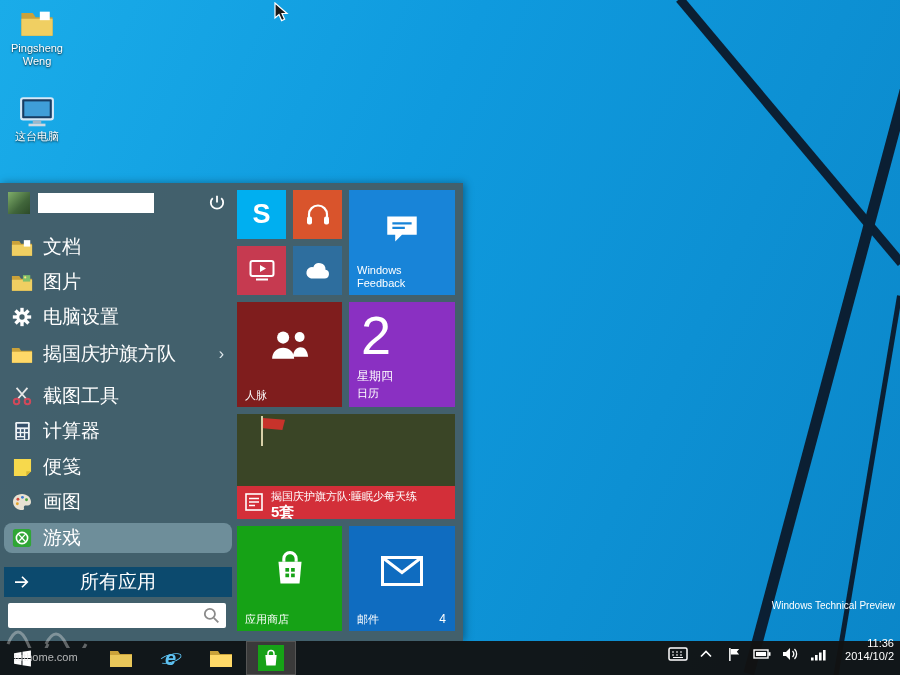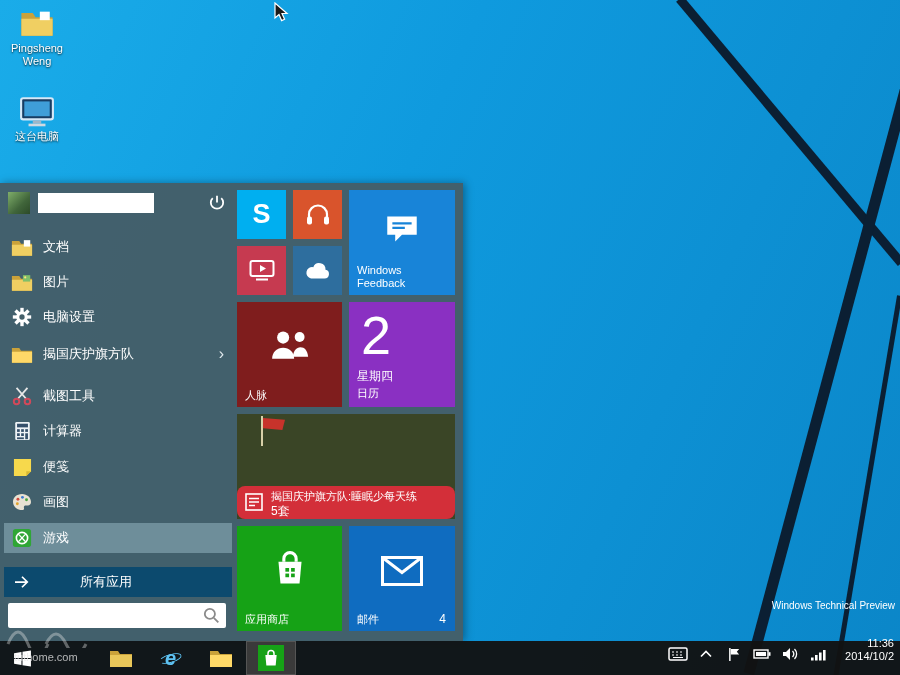--- a/index.html
+++ b/index.html
@@ -36,23 +36,23 @@
                 box-shadow:2px 0 8px rgba(0,0,0,.35); }
   #sm-header { position:absolute; left:8px; top:9px; width:220px; height:24px; }
   #sm-avatar { position:absolute; left:0; top:0; width:22px; height:22px;
                background:linear-gradient(135deg,#7fae6a,#40653a 60%,#2c4a28); }
   #sm-username { position:absolute; left:30px; top:1px; width:116px; height:20px; background:#fff; }
   #sm-power { position:absolute; left:200px; top:2px; width:20px; height:20px; }
 
   .mi { position:absolute; left:4px; width:228px; height:30px; display:flex;
         align-items:center; gap:9px; padding-left:6px; cursor:default; }
   .mi .ic { width:24px; height:24px; display:flex; align-items:center; justify-content:center; flex:none; }
-  .mi .lbl { color:#fff; font-size:13px; white-space:nowrap; }
+  .mi .lbl { color:#fff; font-size:19px; white-space:nowrap; }
   .mi .chev { margin-left:auto; margin-right:8px; color:#dfe8ec; font-size:16px; line-height:1; }
-  .mi.sel { background:#6e8e9a; }
+  .mi.sel { background:#6e8e9a;border-radius:8px; }
   .mi.allapps { background:#0c4a6e;gap:46px; }
 
   #sm-search { position:absolute; left:8px; top:420px; width:218px; height:25px;
                background:#fff; border-radius:2px; display:flex; align-items:center; }
   #sm-search input { flex:1; border:none; outline:none; background:transparent;
                      font-size:12px; padding:0 6px; height:100%; }
   #sm-search .mag { width:20px; height:20px; margin-right:4px; flex:none; }
 
   
   .tile { position:absolute; cursor:pointer; overflow:hidden; }
@@ -76,24 +76,24 @@
   #cal-lbl  { position:absolute; left:8px; bottom:6px; color:#fff; font-size:11px; }
   #mail-badge { position:absolute; right:9px; bottom:5px; color:#fff; font-size:12px; }
 
   #news-photo { position:absolute; left:0; top:0; width:100%; height:72px;
       background:
         repeating-linear-gradient(90deg, rgba(15,25,8,.38) 0 5px, rgba(0,0,0,0) 5px 11px),
         linear-gradient(180deg,#97a06b 0%,#7a865０ 0%,#78844f 28%,#55622f 55%,#39441f 100%); }
   #news-photo .flag { position:absolute; left:26px; top:4px; width:22px; height:12px;
       background:#c7332b; clip-path:polygon(0 0,100% 15%,88% 100%,0 85%); }
   #news-photo .pole { position:absolute; left:24px; top:2px; width:2px; height:30px; background:#d8d0a8; }
-  #news-cap { position:absolute; left:0; bottom:0; width:100%; height:33px; background:#d32f39;border-radius:8px; }
+  #news-cap { position:absolute; left:0; bottom:0; width:100%; height:33px; background:#d32f39; }
   #news-cap .nicon { position:absolute; left:8px; top:7px; width:18px; height:18px; }
   #news-cap .t1 { position:absolute; left:34px; top:3px;  color:#fff; font-size:11px; }
-  #news-cap .t2 { position:absolute; left:34px; top:17px; color:#fff; font-size:12px; }
+  #news-cap .t2 { position:absolute; left:34px; top:17px; color:#fff; font-size:15px;font-weight:bold; }
 
   
   #taskbar { position:absolute; left:0; top:641px; width:900px; height:34px;
              background:rgba(18,18,18,.96); z-index:30; display:flex; align-items:center; }
   .tb-btn { width:44px; height:34px; display:flex; align-items:center; justify-content:center; flex:none; }
   #tb-start { margin-right:52px; }
   .tb-app { width:50px; height:34px; display:flex; align-items:center; justify-content:center; flex:none; }
   .tb-app.active { background:#3a3a3a; box-shadow:inset 0 0 0 1px #555; }
   #ie-wrap { position:relative; width:24px; height:24px; }
   #ie-wrap .e { position:absolute; left:6px; top:0px; color:#5ec2f2; font-size:20px;

